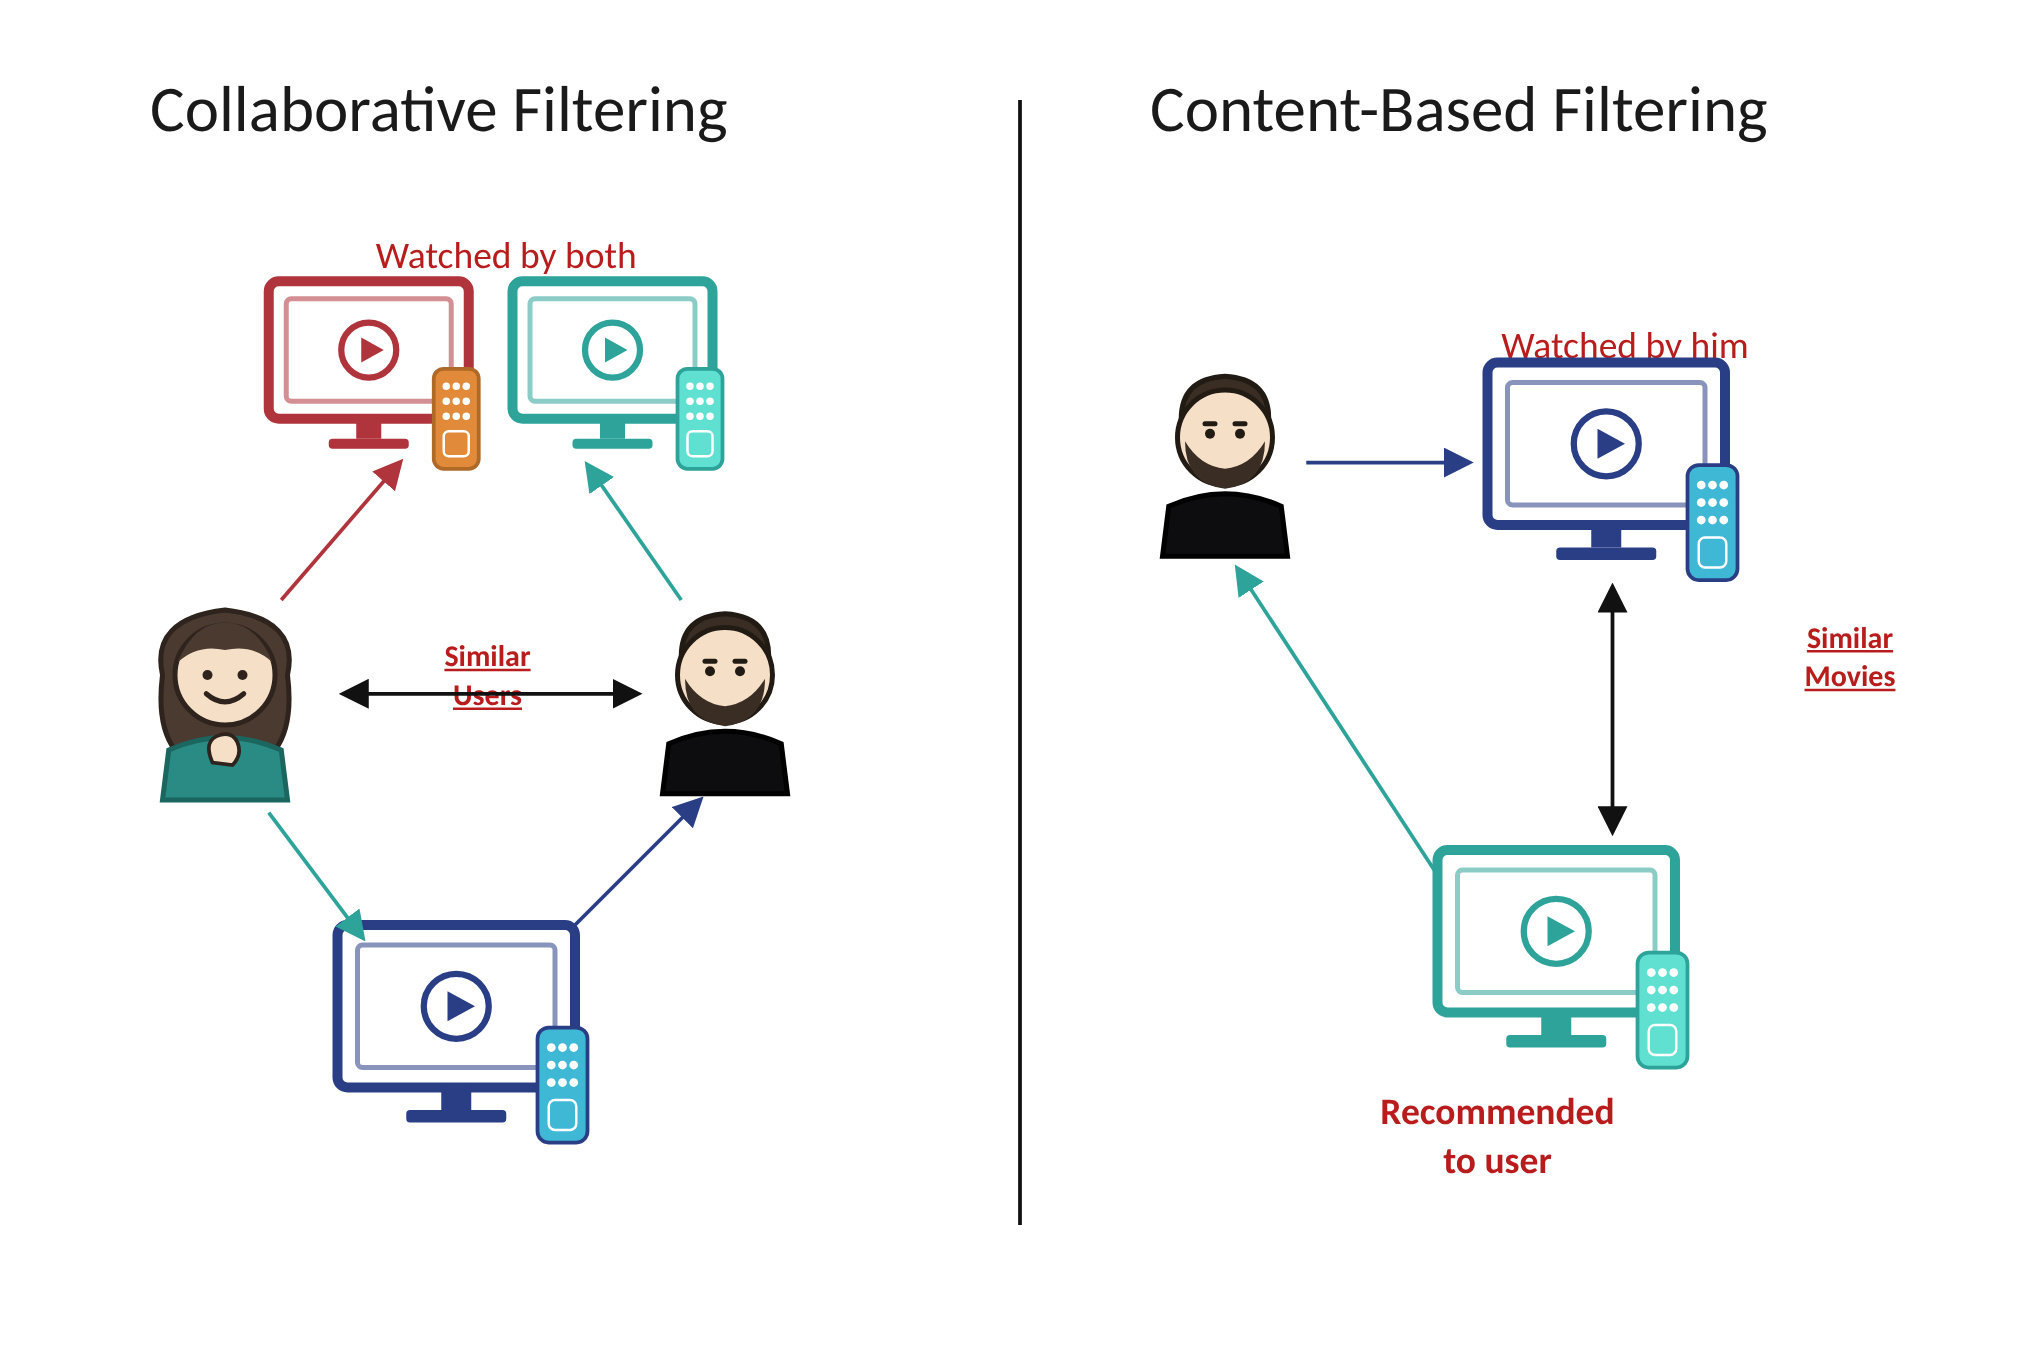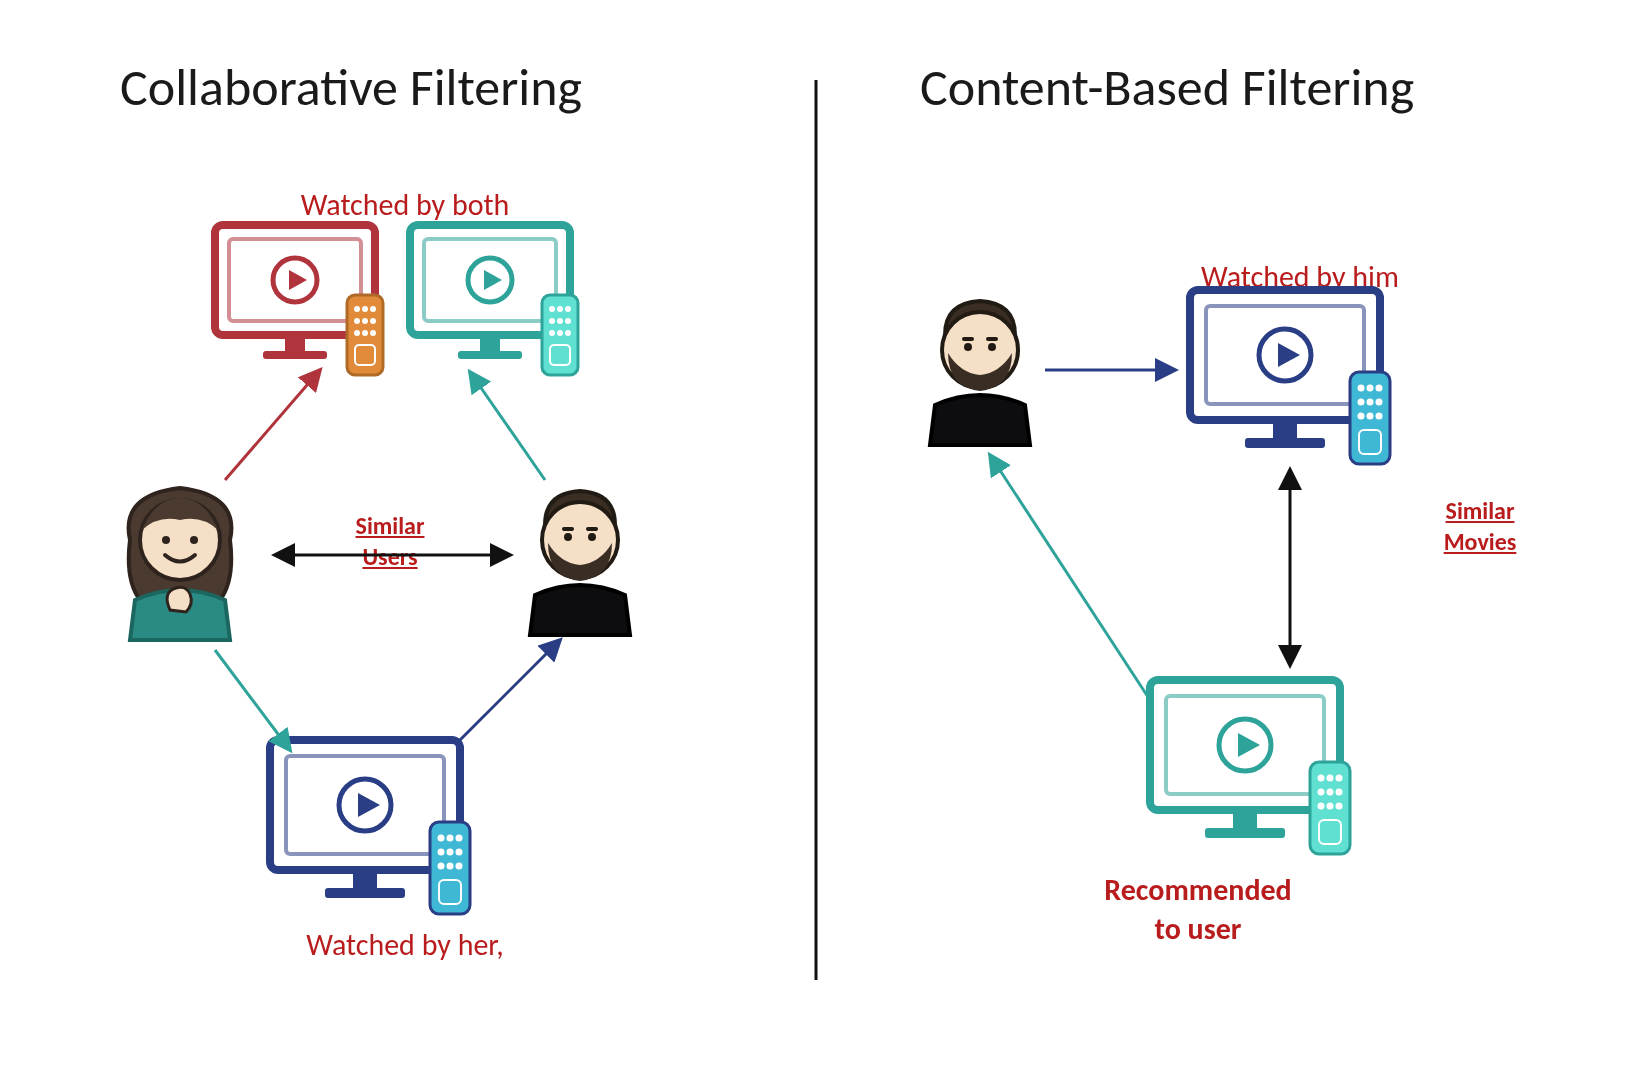--- a/index.html
+++ b/index.html
@@ -46,21 +46,21 @@
 <div class="title" style="left:920px; top:55px;">Content-Based Filtering</div>
 
 <div class="label" style="left:255px; top:185px; width:300px;">Watched by both</div>
 
 <div class="label bold" style="left:290px; top:510px; width:200px;">
   <span>Similar</span><br>
   <span>Users</span>
 </div>
 
 <div class="label" style="left:205px; top:925px; width:400px;">
-  <span>Watched by her,</span><br>
+  <br>
 </div>
 
 <div class="label" style="left:1170px; top:257px; width:260px;">Watched by him</div>
 
 <div class="label bold" style="left:1400px; top:495px; width:160px;">
   <span>Similar</span><br>
   <span>Movies</span>
 </div>
 
 <div class="label" style="left:1048px; top:870px; width:300px;font-weight:bold;">

